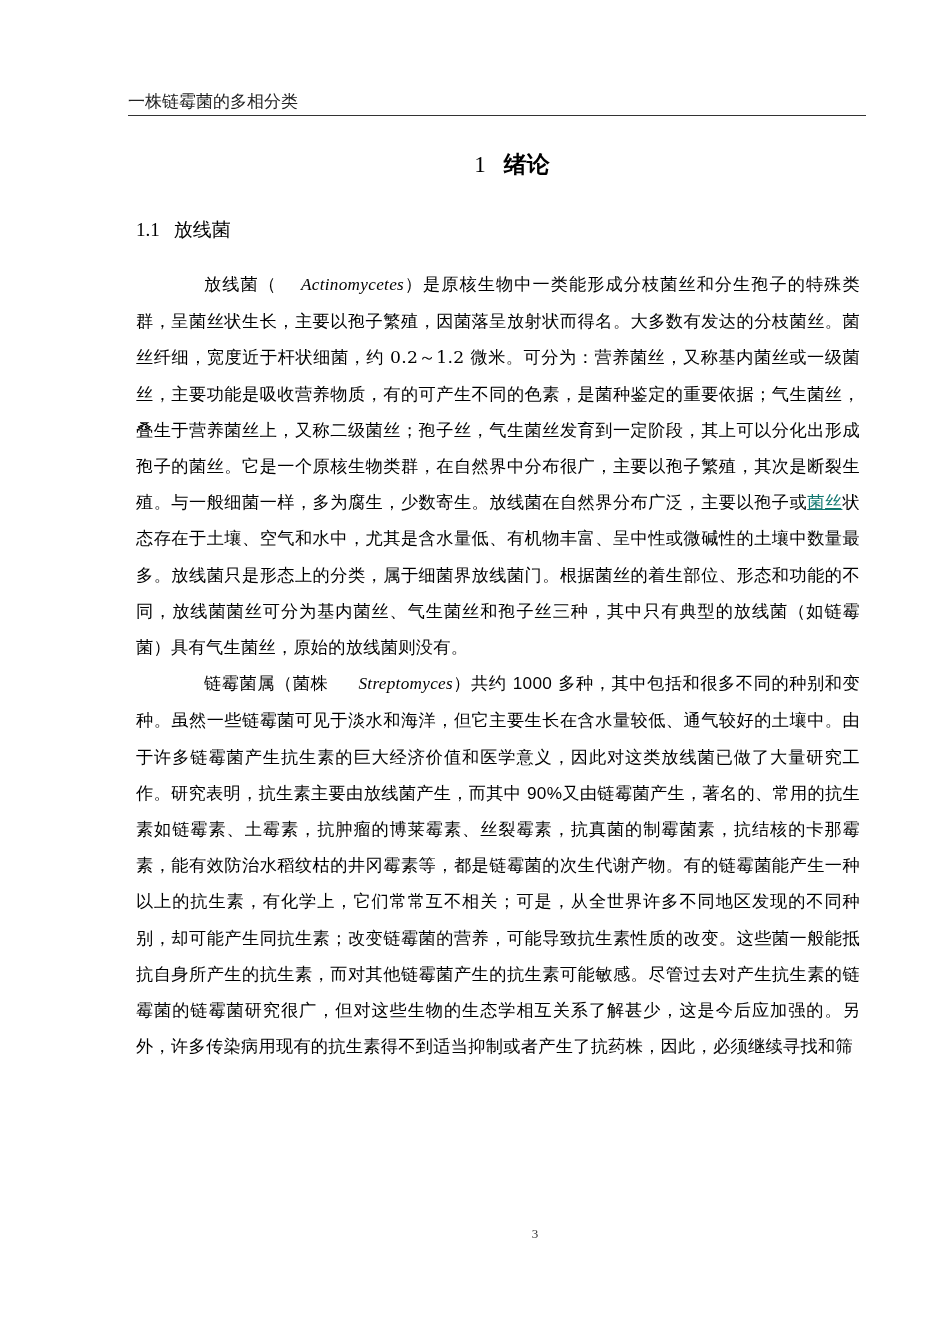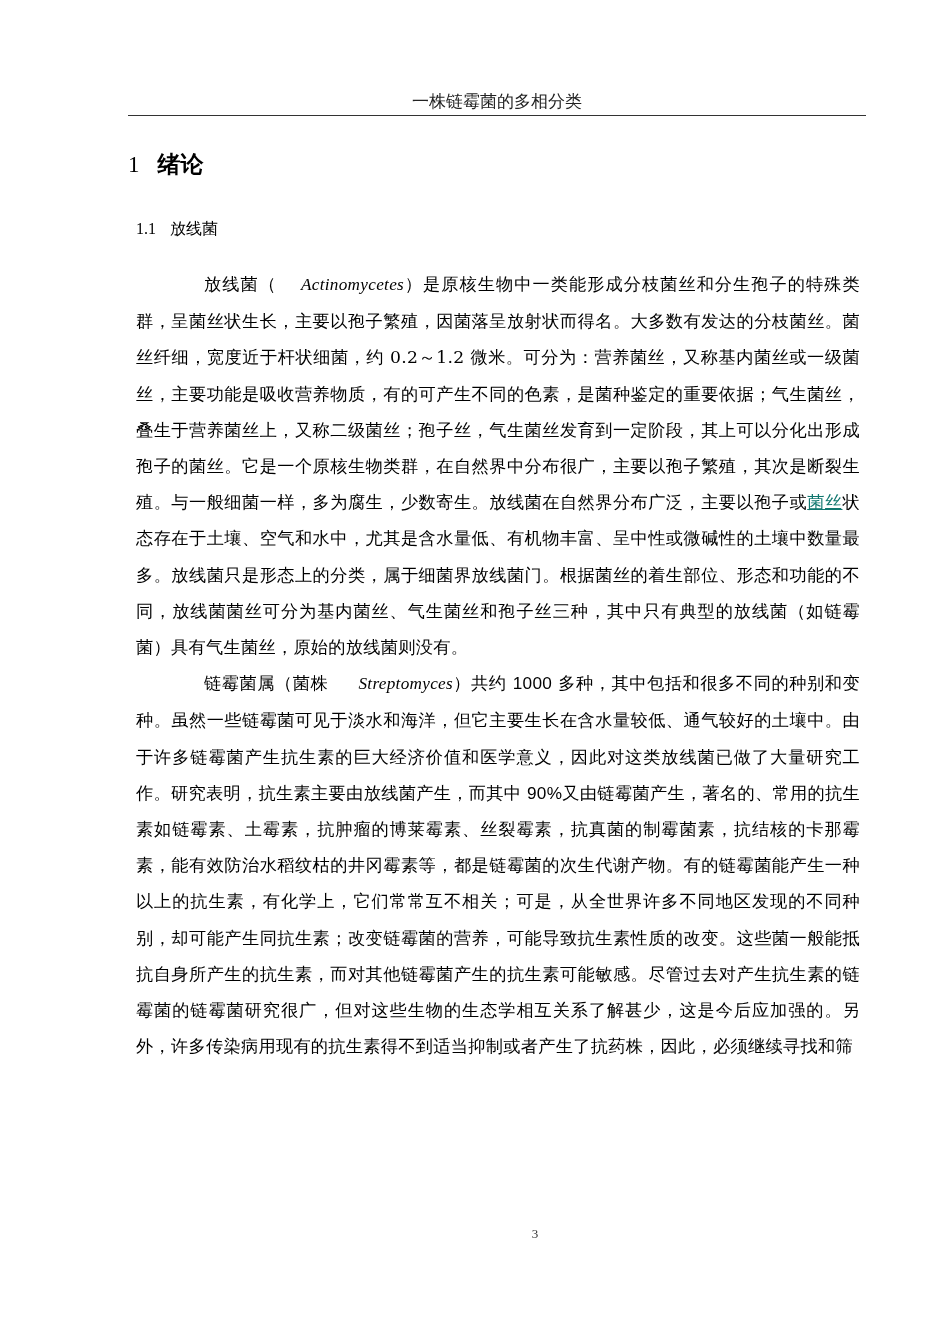--- a/index.html
+++ b/index.html
@@ -1,26 +1,26 @@
 <!DOCTYPE html>
 <html><head>
 <meta charset="utf-8">
 <style>
   html, body { margin: 0; padding: 0; background: #ffffff; }
   body { width: 950px; height: 1344px; position: relative; overflow: hidden;
          font-family: "DejaVu Serif", "Liberation Serif", serif; color: #000; }
-  .header { position: absolute; left: 128px; top: 90px; width: 738px; text-align: center;
+  .header { position: absolute; left: 128px; top: 90px; width: 738px; text-align: left;
             font-size: 17px; color: #222; line-height: 22px; }
   .header-rule { position: absolute; left: 128px; top: 115px; width: 738px; height: 0;
                  border-top: 1.5px solid #333; }
-  .chapter-title { position: absolute; left: 128px; top: 148px; width: 768px; 
+  .chapter-title { position: absolute; left: 128px; top: 148px; width: 768px; text-align: center;
                    font-size: 23px; line-height: 32px; font-family: "DejaVu Sans", "Liberation Sans", sans-serif; }
   .chapter-title .num { font-family: "Liberation Serif", serif; font-weight: normal; margin-right: 18px; }
   .chapter-title .txt { font-weight: bold; }
-  .section-title { position: absolute; left: 136px; top: 215px; font-size: 16px; line-height: 28px;
+  .section-title { position: absolute; left: 136px; top: 215px; font-size: 19px; line-height: 28px;
                    font-family: "DejaVu Sans", "Liberation Sans", sans-serif; }
   .section-title .num { font-family: "Liberation Serif", serif; margin-right: 14px; }
   .body { position: absolute; left: 136px; top: 266px; width: 724px; }
   .para { font-size: 17.2px; line-height: 36.2px; text-indent: 68px; text-align: justify;
           text-justify: inter-character; margin: 0; letter-spacing: 0.3px; }
   .para i { font-family: "Liberation Serif", serif; font-style: italic; margin-left: 24px; }
   .para .latin { font-family: Liberation Sans, sans-serif; }
   .link { color: #0f766e; text-decoration: underline; }
   .page-number { position: absolute; left: 500px; top: 1226px; width: 70px; text-align: center;
                  font-family: "Liberation Serif", serif; font-size: 13px; color: #333; }

